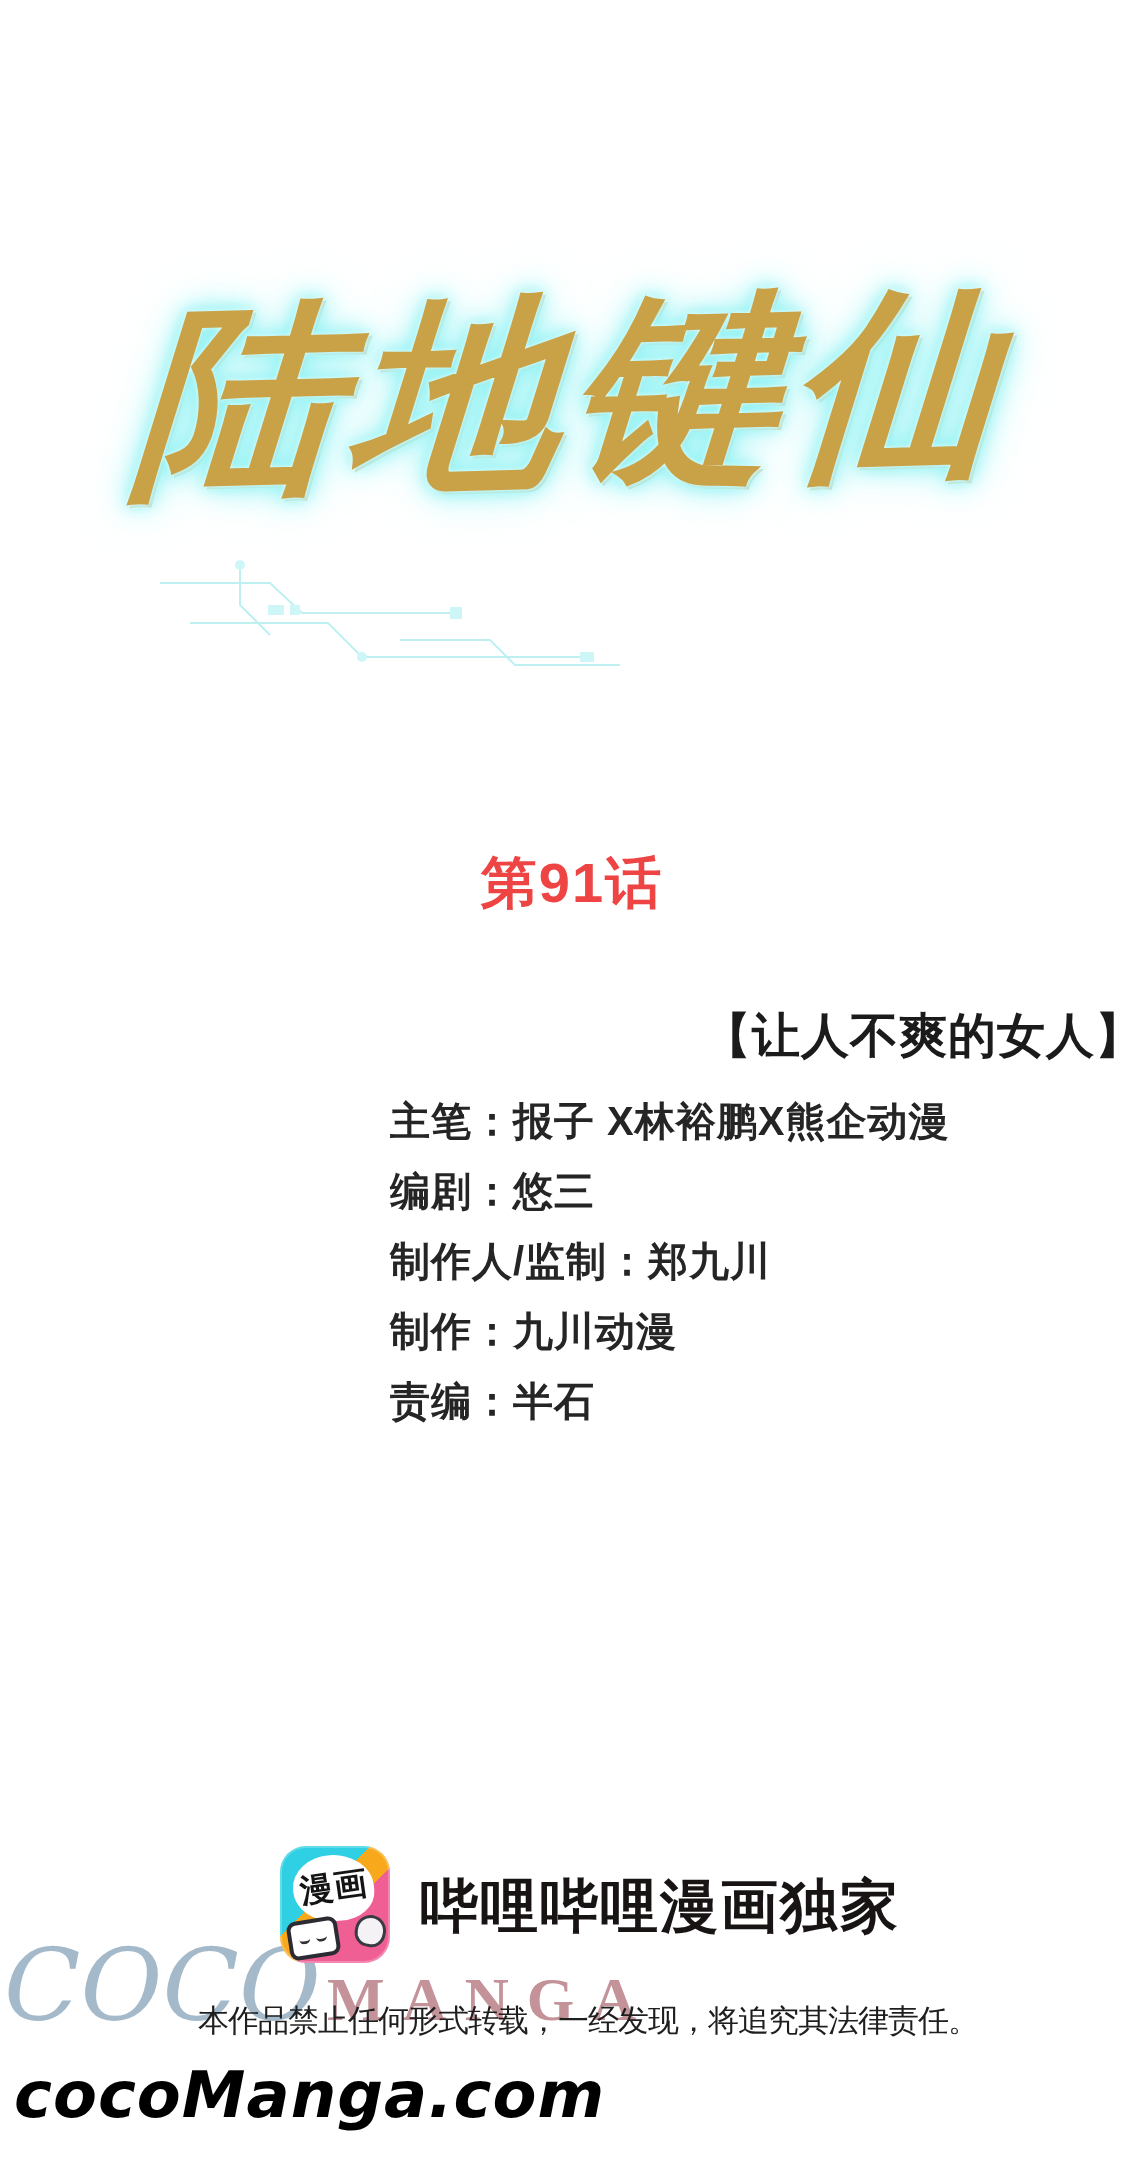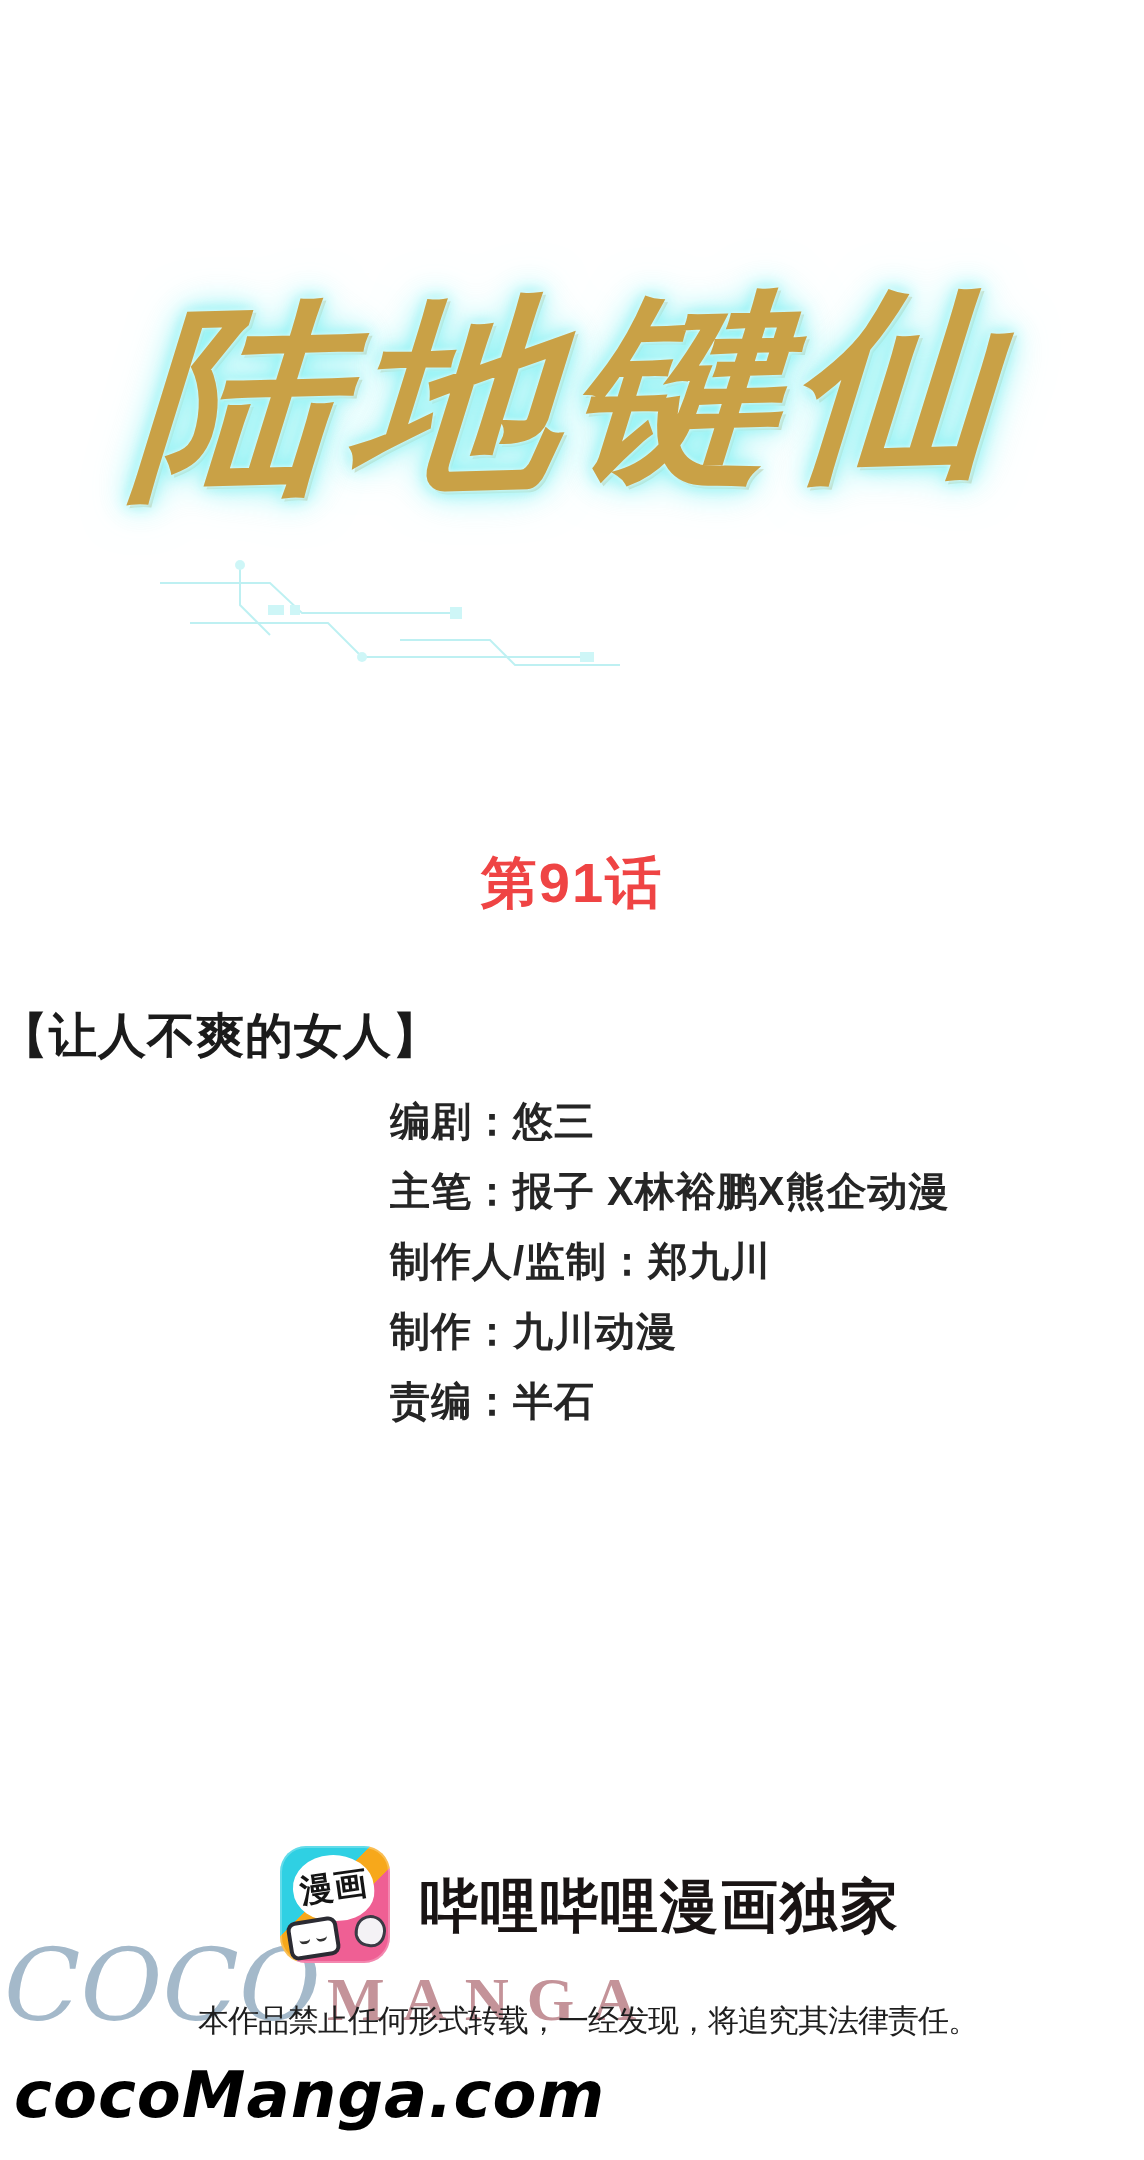--- a/index.html
+++ b/index.html
@@ -23,21 +23,21 @@
       0 0 46px rgba(142,242,244,.55),
       3px 3px 0 rgba(176,134,48,.35);
   }
   .circuit{position:absolute;left:150px;top:545px;z-index:1;opacity:.5;}
   
   .chapter{
     position:absolute;left:0;top:846px;width:100%;text-align:center;
     font-size:56px;font-weight:700;color:#ef4444;letter-spacing:2px;
   }
   .episode{
-    position:absolute;left:0;top:1004px;width:100%;text-align:left;
+    position:absolute;left:0;top:1004px;width:100%;text-align:right;
     font-size:48px;font-weight:700;color:#1b1b1b;letter-spacing:1px;
   }
   
   .credits{position:absolute;left:390px;top:1086px;display:flex;flex-direction:column;}
   .credit-row{
     height:70px;display:flex;align-items:center;
     font-size:40px;font-weight:700;color:#252525;letter-spacing:1px;
   }
   
   .bili-icon{
@@ -122,22 +122,22 @@
       <circle cx="90" cy="20" r="5"></circle>
       <rect x="430" y="107" width="14" height="10"></rect>
     </g>
   </svg>
 
   <div class="chapter">第91话</div>
 
   <div class="episode">【让人不爽的女人】</div>
 
   <div class="credits">
+    <div class="credit-row">主笔：报子 X林裕鹏X熊企动漫</div>
     <div class="credit-row">编剧：悠三</div>
-    <div class="credit-row">主笔：报子 X林裕鹏X熊企动漫</div>
     <div class="credit-row">制作人/监制：郑九川</div>
     <div class="credit-row">制作：九川动漫</div>
     <div class="credit-row">责编：半石</div>
   </div>
 
   <div class="bili-icon">
     <div class="icon-bubble">
       <span>漫画</span>
     </div>
     <div class="icon-tv">

